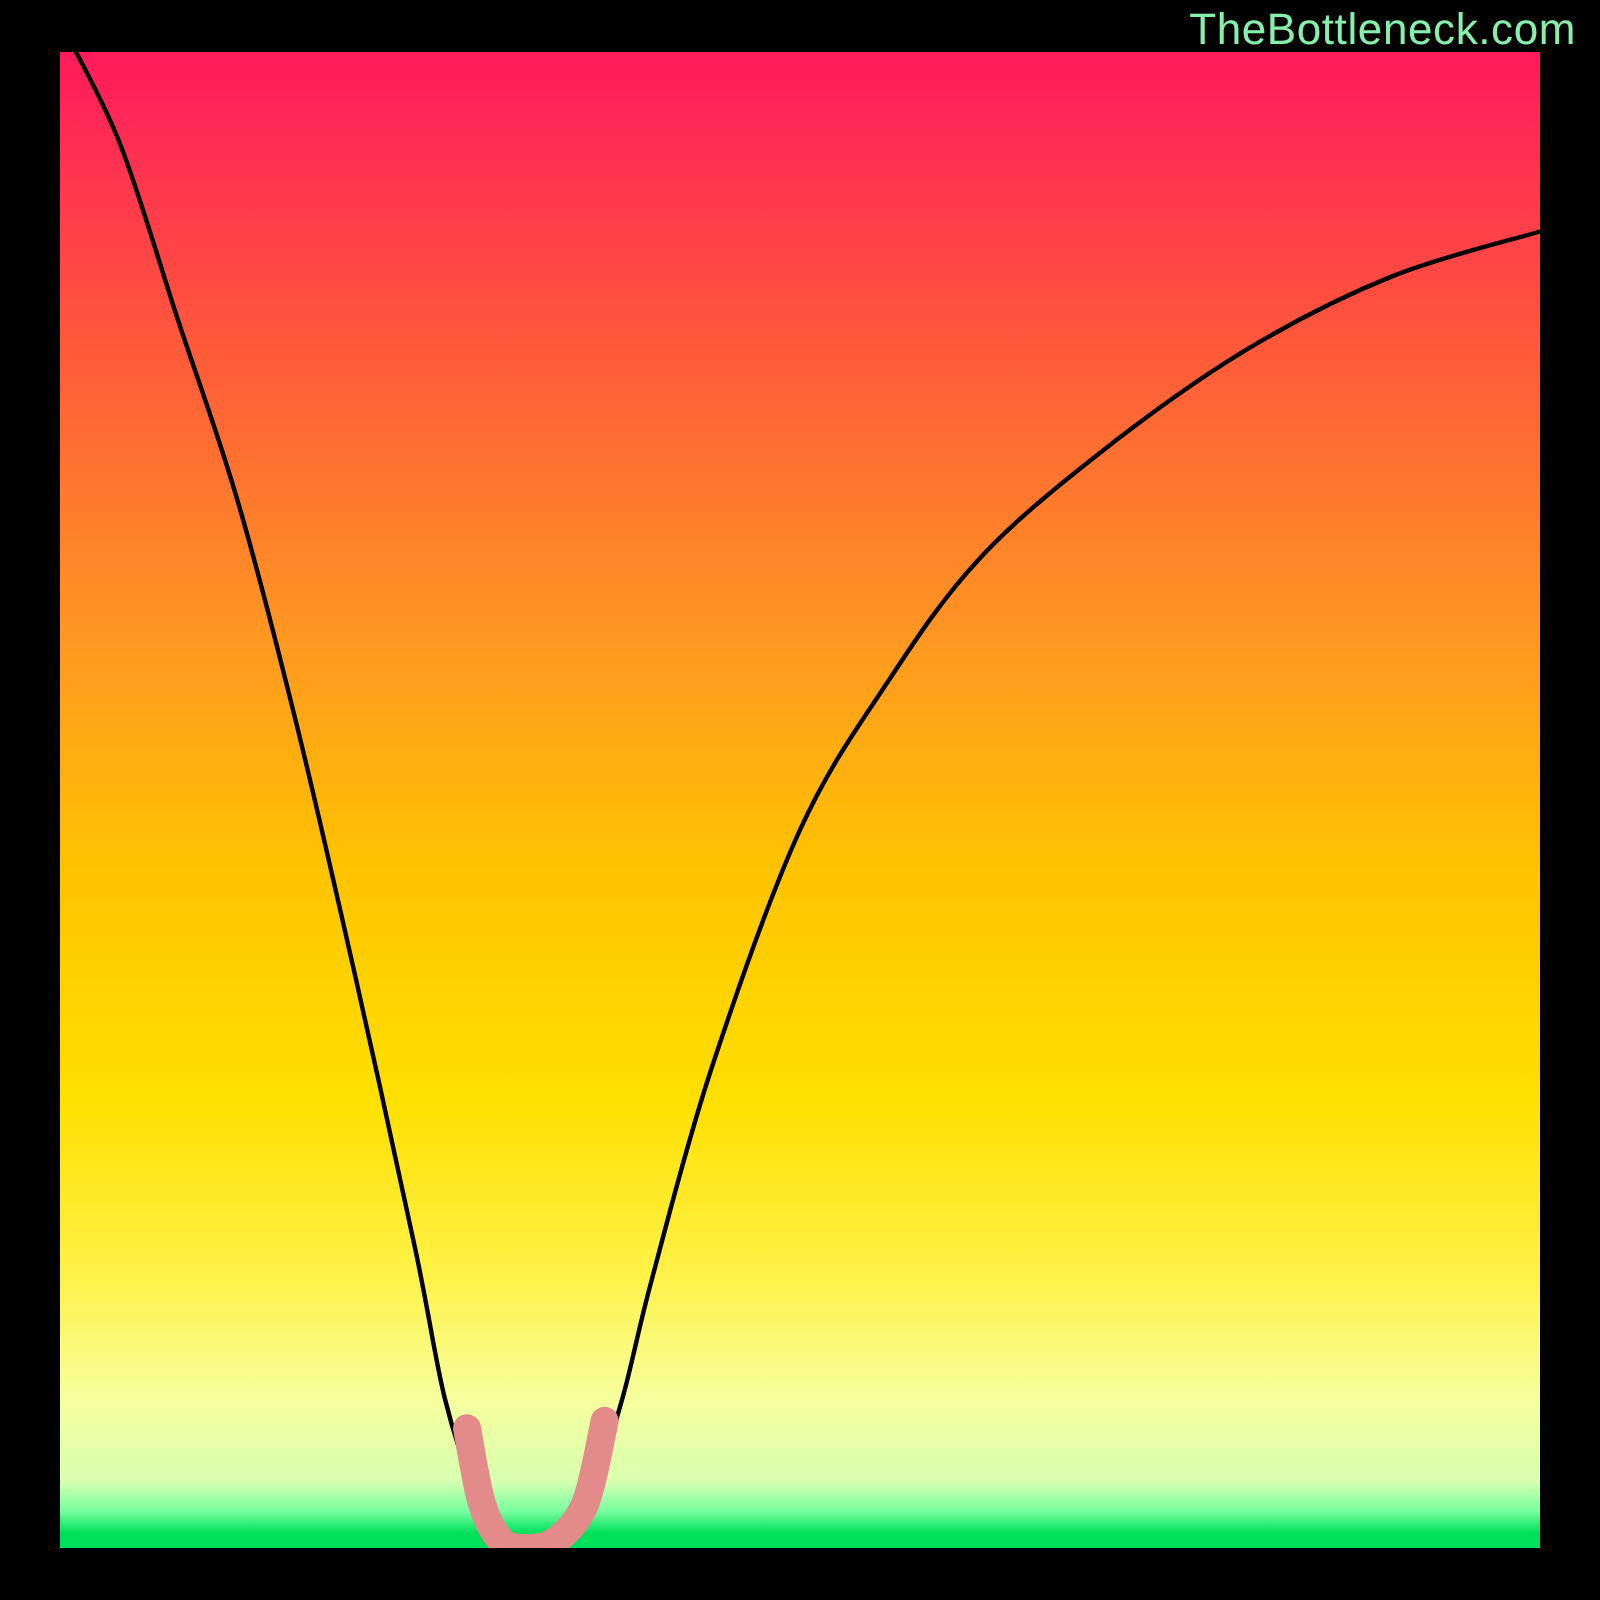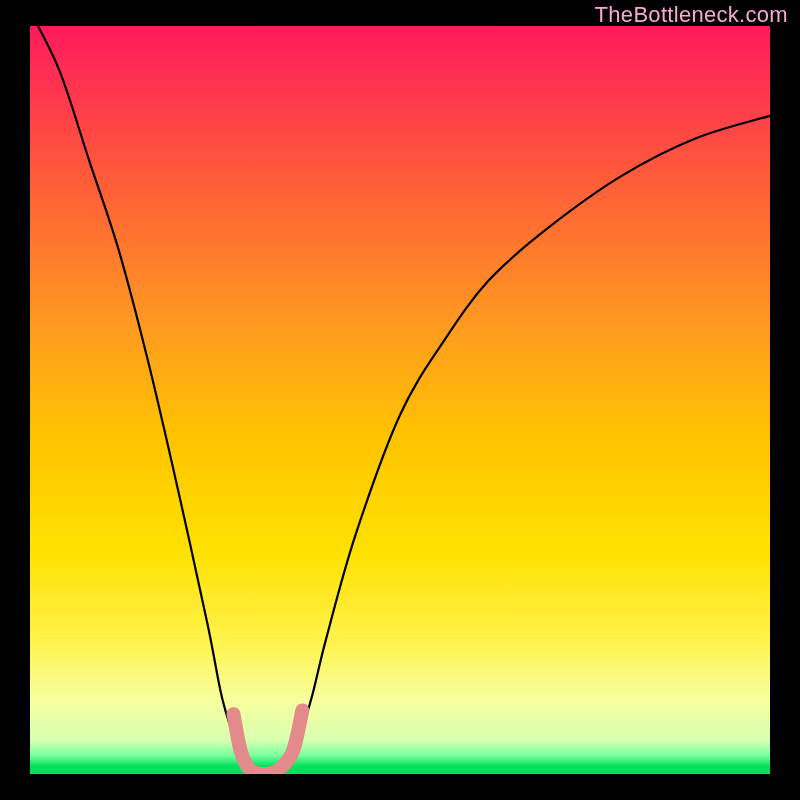--- a/index.html
+++ b/index.html
@@ -13,21 +13,21 @@
   }
   .wrap {
     position: relative;
     width: 800px;
     height: 800px;
   }
   .watermark {
     position: absolute;
     top: 2px;
     right: 12px;
-    color: #f9a8d4;
+    color: #86efac;
     font-size: 22px;
     letter-spacing: 0.3px;
     z-index: 10;
   }
   svg {
     position: absolute;
     top: 0;
     left: 0;
   }
 </style>

